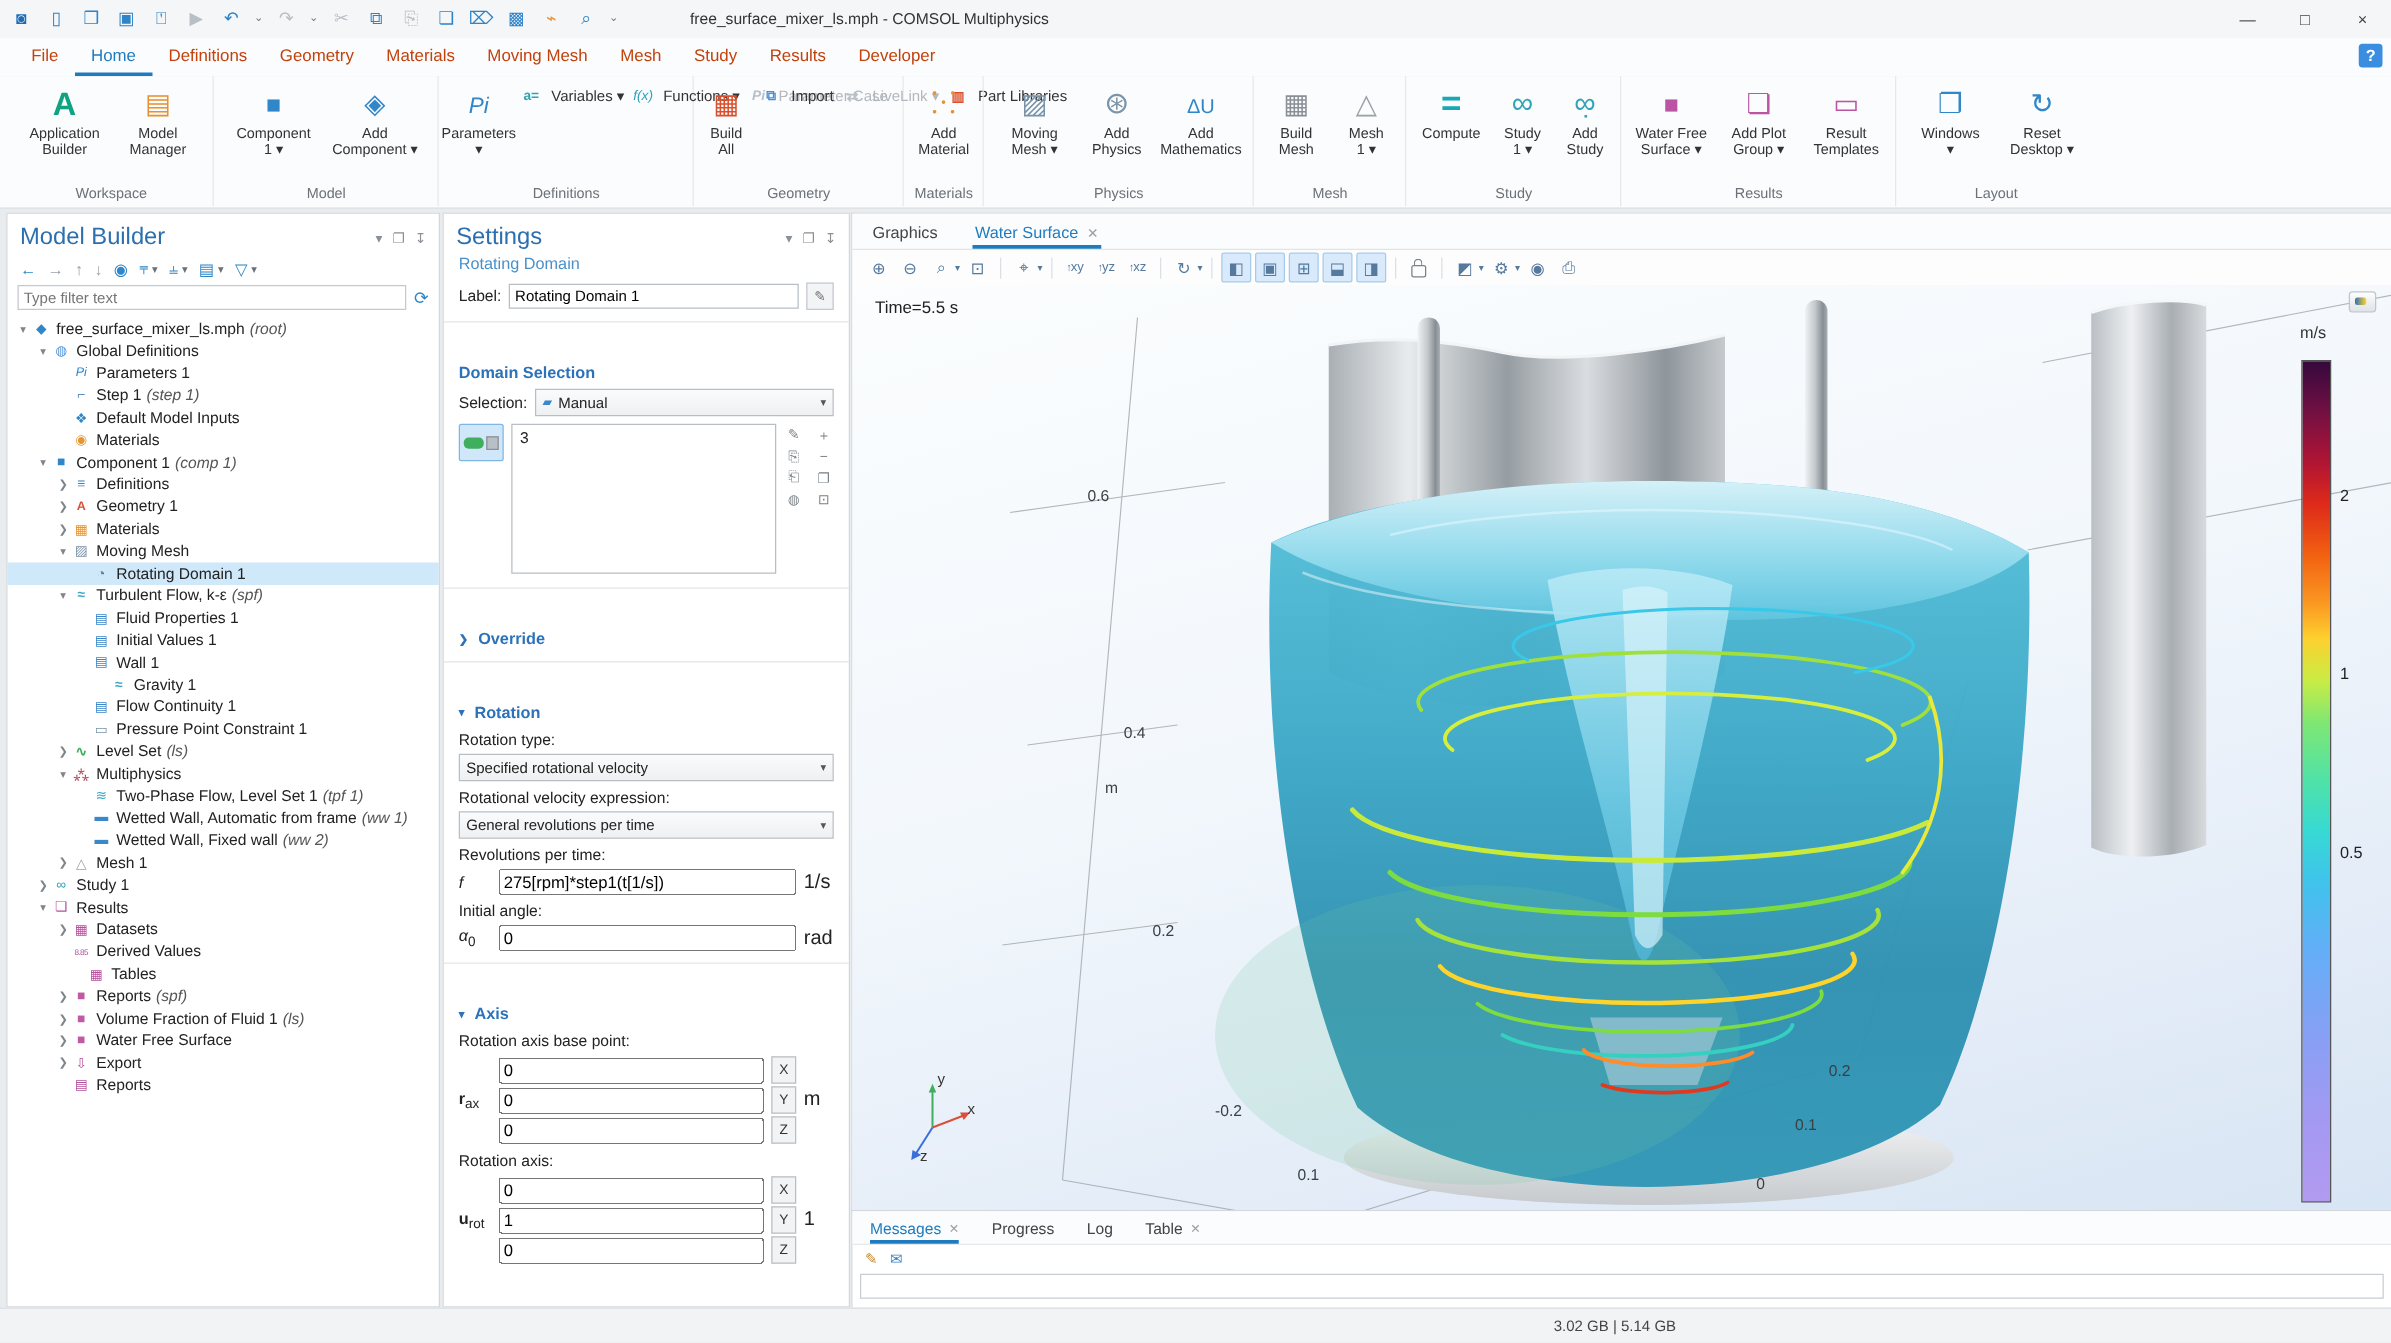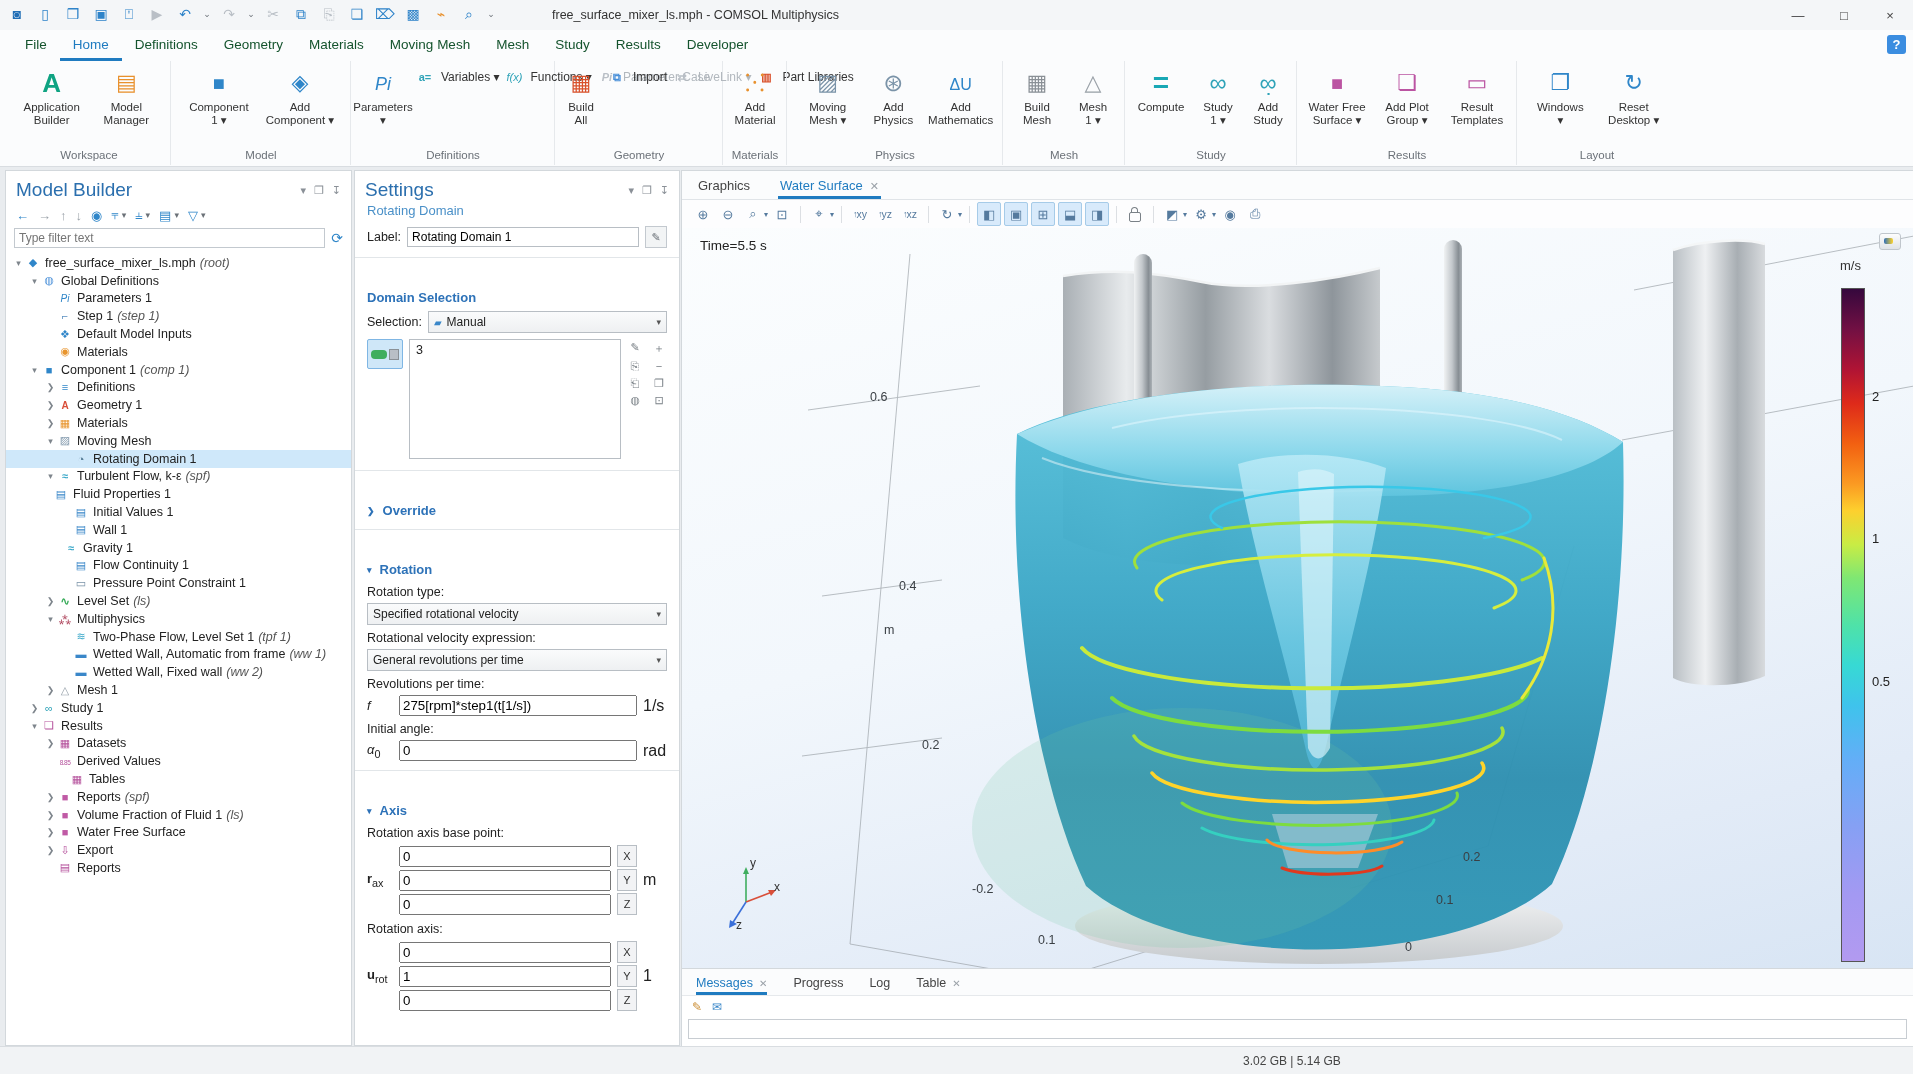--- a/index.html
+++ b/index.html
@@ -14,21 +14,21 @@
   .qi.dis{color:#b9bfc6;}
   .qi.org{color:#e8912e;}
   .qi.sm{width:10px;font-size:9px;color:#6b7178;}
   .wtitle{position:absolute;left:552px;top:0;line-height:30px;font-size:12.5px;color:#333;}
   .wbtns{position:absolute;right:0;top:0;display:flex;}
   .wb{width:46px;height:30px;display:flex;align-items:center;justify-content:center;
       font-size:13px;color:#444;}
   
   .menubar{position:absolute;left:0;top:30px;right:0;height:31px;background:#fbfcfd;
            display:flex;padding-left:12px;}
-  .mi{padding:0 13px;line-height:29px;font-size:13.5px;color:#14532d;}
+  .mi{padding:0 13px;line-height:29px;font-size:13.5px;color:#c2410c;}
   .mi.active{color:#1f7bc0;border-bottom:3px solid #1f7bc0;}
   .helpchip{position:absolute;right:7px;top:5px;width:19px;height:19px;border-radius:3px;
             background:#3b8de0;color:#fff;font-weight:bold;font-size:13px;display:flex;
             align-items:center;justify-content:center;}
   
   .ribbon{position:absolute;left:0;top:61px;right:0;height:105px;background:#fbfcfd;
           border-bottom:1px solid #d9dde1;}
   .rgroup{position:absolute;top:0;height:104px;border-right:1px solid #e6e9ec;}
   .rbtns{display:flex;justify-content:space-evenly;align-items:flex-start;height:78px;padding-top:4px;}
   .rb{min-width:62px;text-align:center;cursor:default;}
@@ -500,36 +500,36 @@
         <span class="tw"></span>
         <span class="ic ic-rotdom"></span>
         <span>Rotating Domain 1</span>
       </div>
     <div class="trow" style="padding-left:38px">
         <span class="tw">▾</span>
         <span class="ic ic-turb"></span>
         <span>Turbulent Flow, k-ε</span>
         <i class="ts">(spf)</i>
       </div>
-    <div class="trow" style="padding-left:34px">
+    <div class="trow" style="padding-left:54px">
         <span class="tw"></span>
         <span class="ic ic-dnode"></span>
         <span>Fluid Properties 1</span>
       </div>
     <div class="trow" style="padding-left:54px">
         <span class="tw"></span>
         <span class="ic ic-dnode"></span>
         <span>Initial Values 1</span>
       </div>
     <div class="trow" style="padding-left:54px">
         <span class="tw"></span>
         <span class="ic ic-dnode"></span>
         <span>Wall 1</span>
       </div>
-    <div class="trow" style="padding-left:44px">
+    <div class="trow" style="padding-left:68px">
         <span class="tw"></span>
         <span class="ic ic-turb"></span>
         <span>Gravity 1</span>
       </div>
     <div class="trow" style="padding-left:54px">
         <span class="tw"></span>
         <span class="ic ic-dnode"></span>
         <span>Flow Continuity 1</span>
       </div>
     <div class="trow" style="padding-left:54px">

